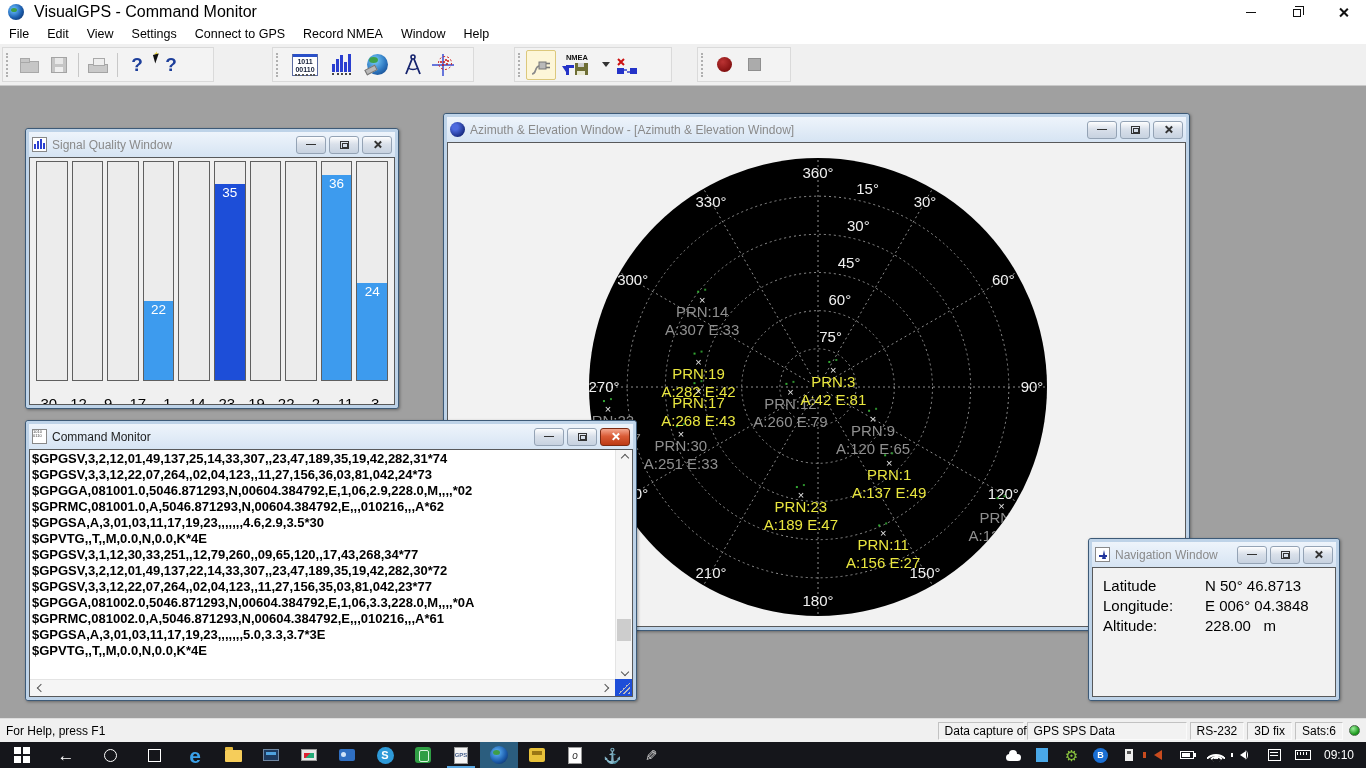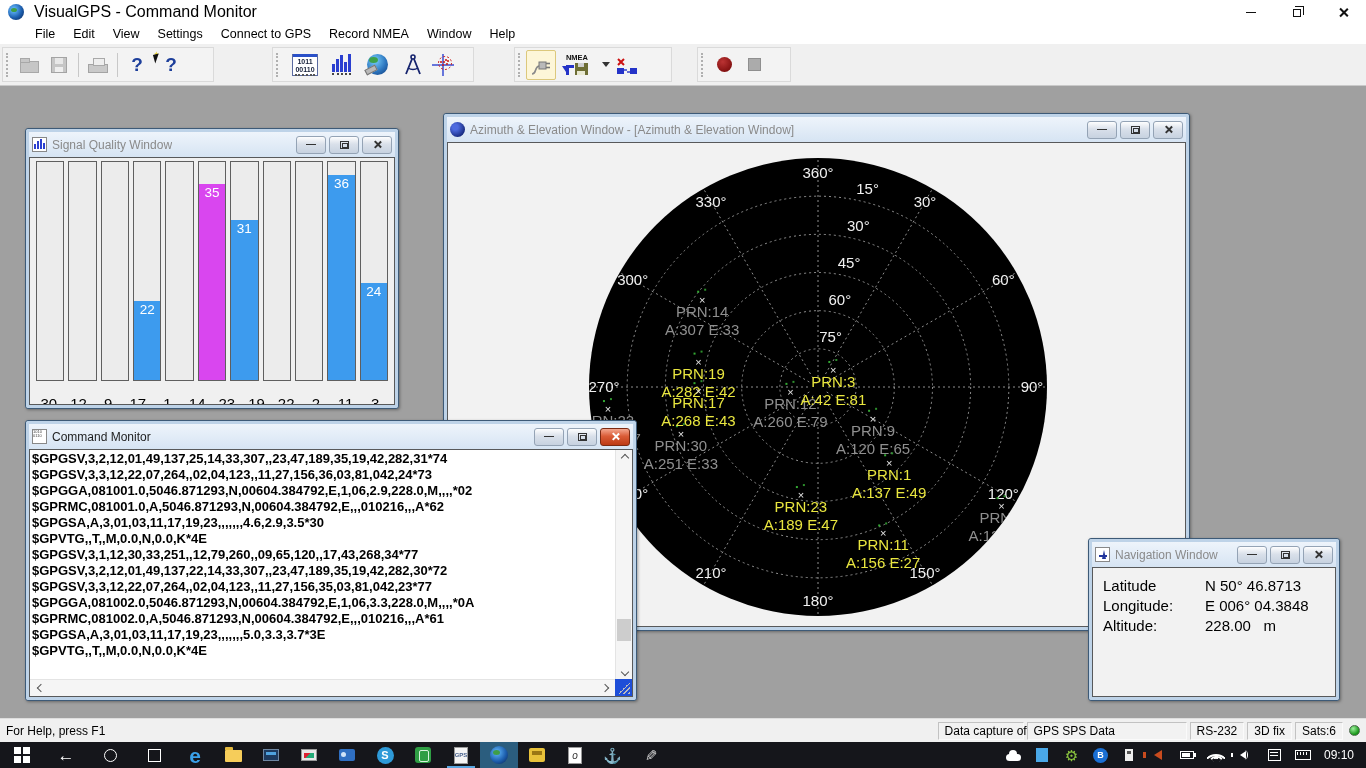--- a/index.html
+++ b/index.html
@@ -18,21 +18,21 @@
   .wbtns{margin-left:auto;display:flex;height:100%;}
   .wbtn{width:46px;height:100%;display:flex;align-items:center;justify-content:center;}
   .glyph-min{width:10px;height:1px;border-bottom:1.5px solid #111;}
   .glyph-restore{width:8px;height:8px;border:1.2px solid #111;position:relative;margin-top:2px;}
   .glyph-restore::after{content:"";position:absolute;left:1px;top:-4px;width:8px;height:8px;border:1.2px solid #111;border-left:none;border-bottom:none;}
   .xg{position:relative;width:11px;height:11px;}
   .xg::before,.xg::after{content:"";position:absolute;left:5px;top:0;width:1.5px;height:11px;background:#111;}
   .xg::before{transform:rotate(45deg);} .xg::after{transform:rotate(-45deg);}
 
   .menubar{position:absolute;left:0;top:24px;width:1366px;height:20px;background:#fff;
-    display:flex;align-items:center;font-size:12.5px;padding-left:26px;}
+    display:flex;align-items:center;font-size:12.5px;}
   .mitem{padding:2px 9px;}
 
   
   .toolbar{position:absolute;left:0;top:44px;width:1366px;height:42px;background:#f0f0f0;border-bottom:1px solid #c9c9c9;}
   .band{position:absolute;top:3px;height:35px;background:#f3f3f3;border:1px solid #dadada;display:flex;align-items:center;padding:0 4px 0 2px;}
   .grip{width:3px;height:24px;border-left:2px dotted #b0b0b0;margin:0 5px 0 1px;}
   .tbtn{width:30px;height:30px;display:flex;align-items:center;justify-content:center;position:relative;}
   .tbtn.wide{width:42px;}
   .tsep{width:1px;height:24px;background:#c8c8c8;margin:0 4px;}
   .tbtn.toggled{background:#fdf6d8;border:1px solid #dcc87c;border-radius:2px;}
@@ -544,29 +544,22 @@
                     <div class="sq-fill" style="background: rgb(61, 155, 238); height: 79px;">
                       <div class="sq-val">22</div>
                     </div>
                   </div>
                 </div>
                 <div class="sq-col">
                   <div class="sq-cell"></div>
                 </div>
                 <div class="sq-col">
                   <div class="sq-cell">
-                    <div class="sq-fill" style="background: #d946ef; height: 196px;">
+                    <div class="sq-fill" style="background: #1d4ed8; height: 196px;">
                       <div class="sq-val">35</div>
-                    </div>
-                  </div>
-                </div>
-                <div class="sq-col">
-                  <div class="sq-cell">
-                    <div class="sq-fill" style="background: rgb(61, 155, 238); height: 160px;">
-                      <div class="sq-val">31</div>
                     </div>
                   </div>
                 </div>
                 <div class="sq-col">
                   <div class="sq-cell"></div>
                 </div>
                 <div class="sq-col">
                   <div class="sq-cell"></div>
                 </div>
                 <div class="sq-col">

